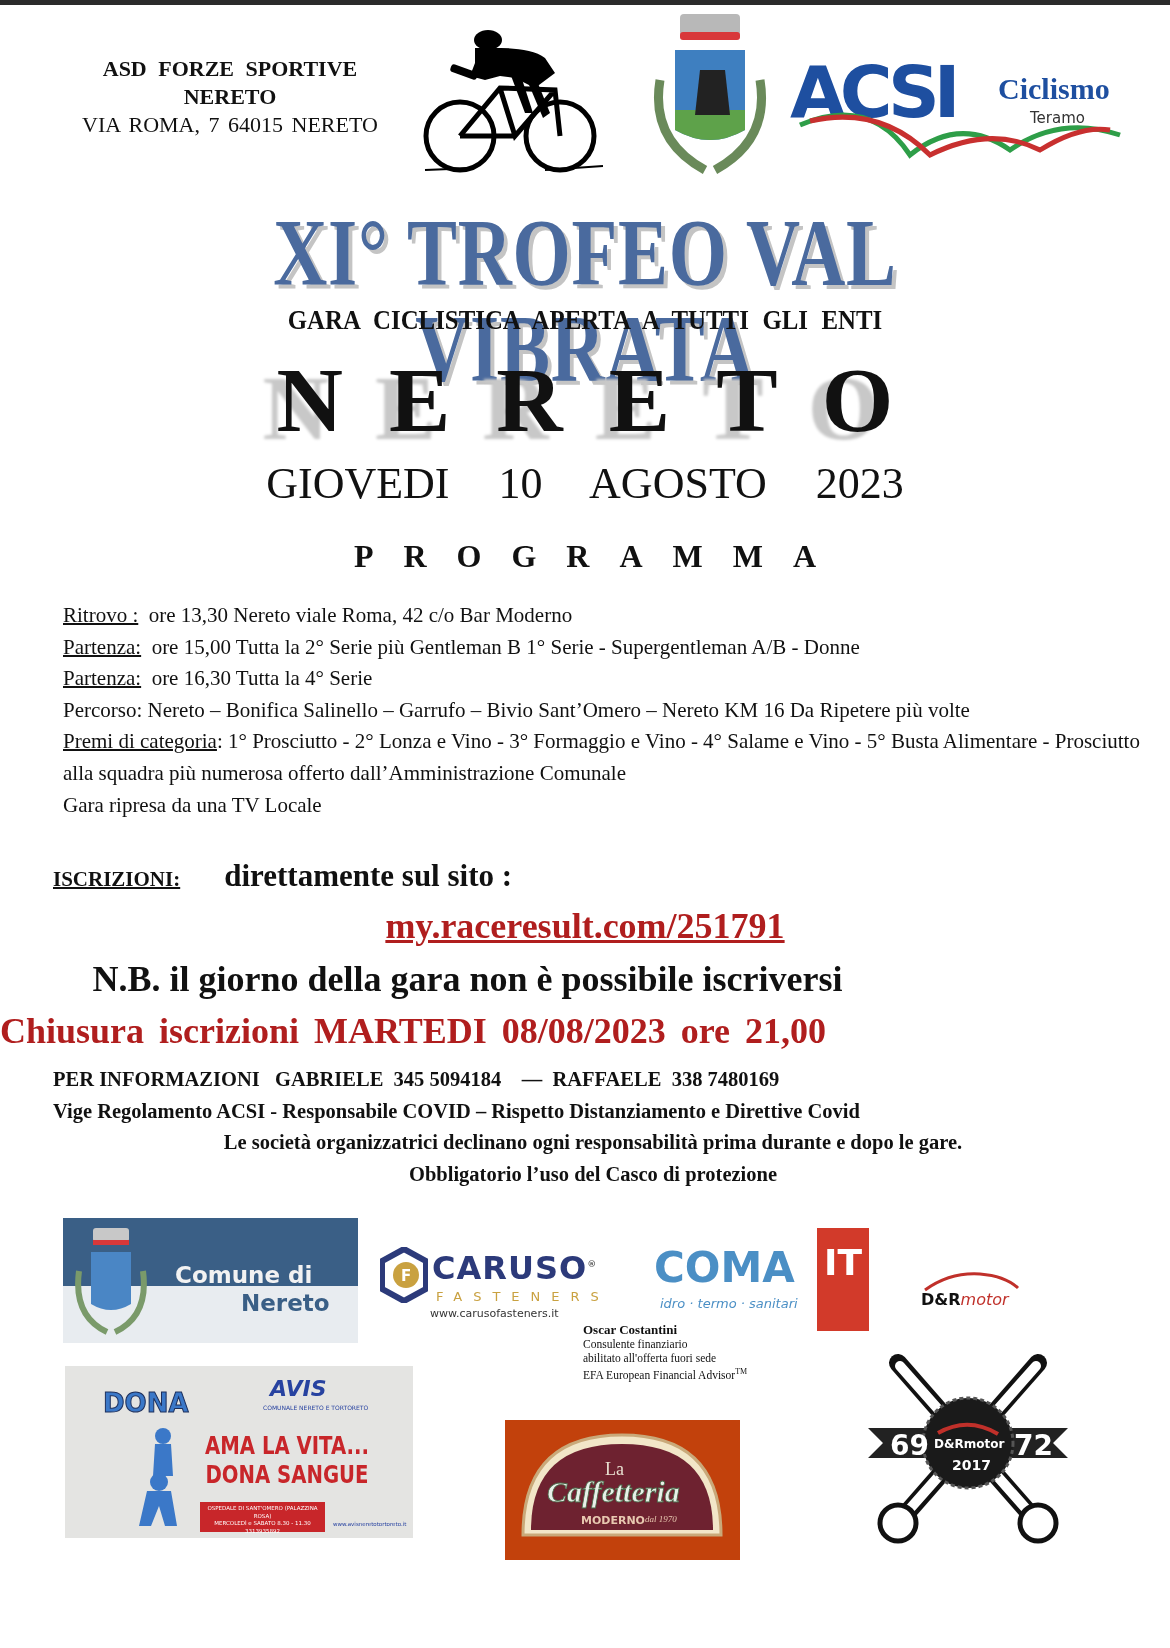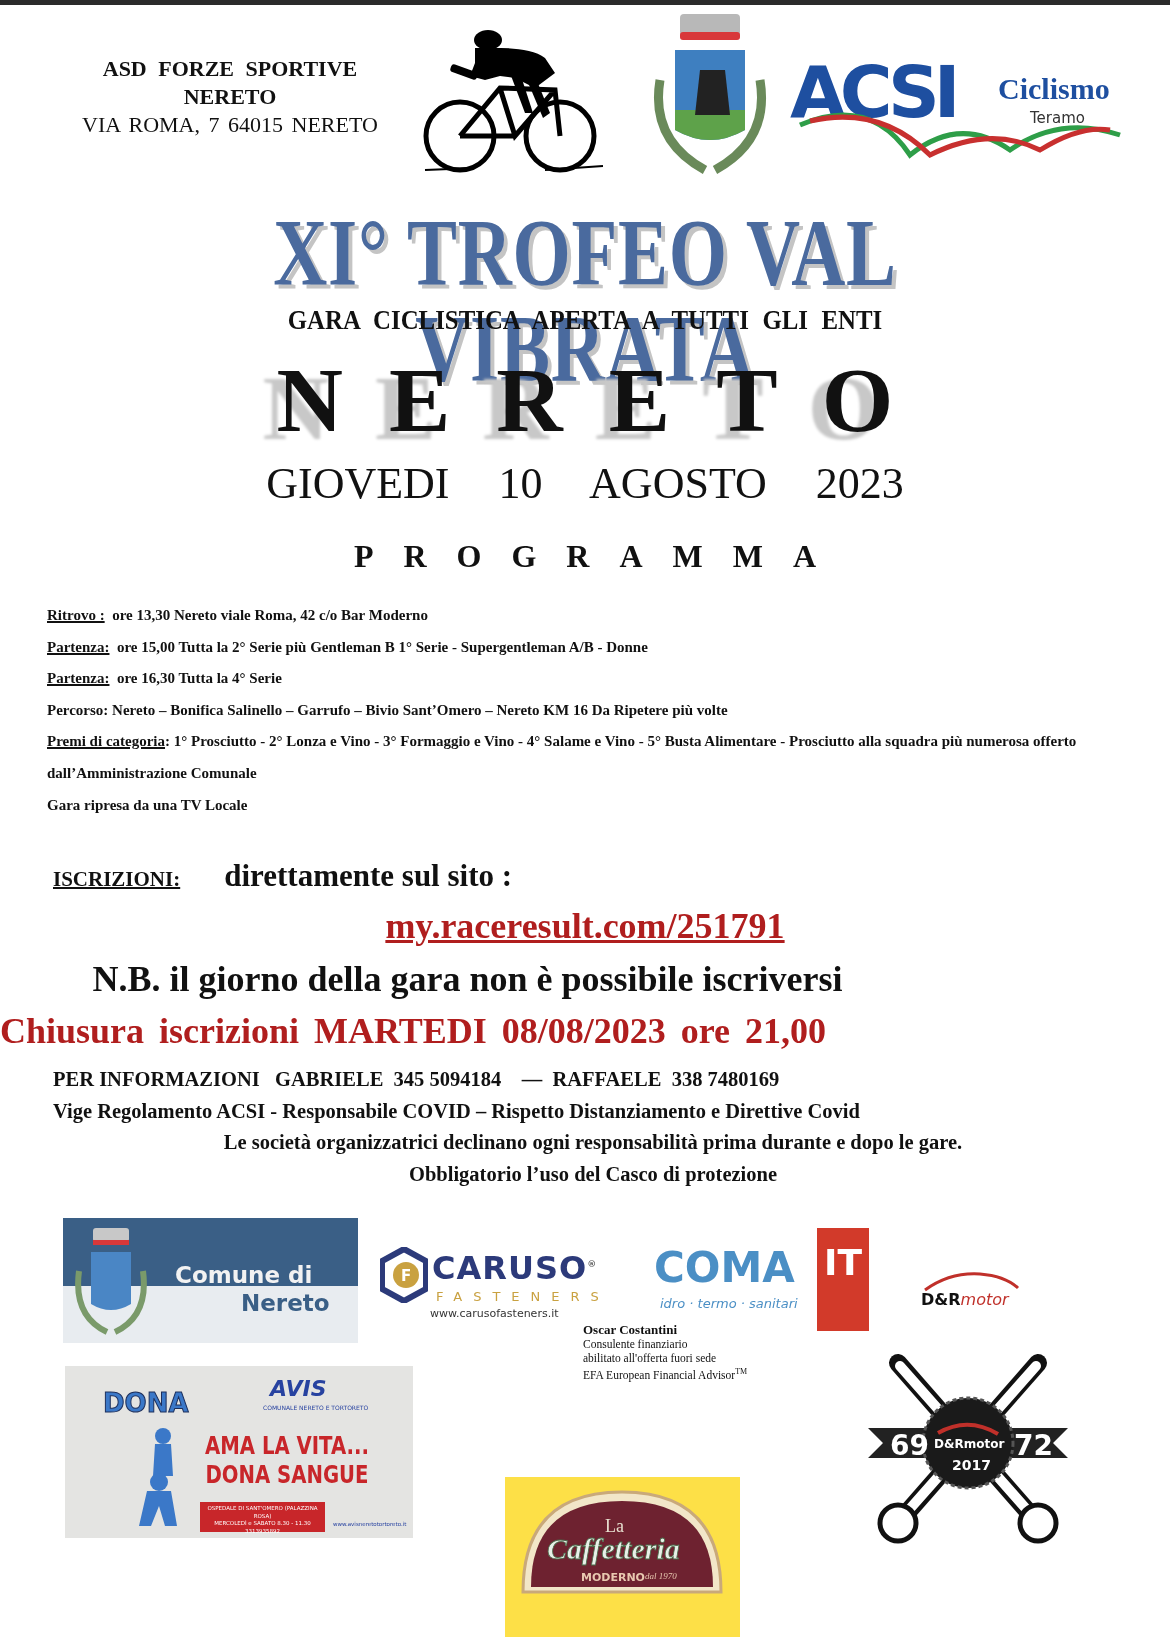--- a/index.html
+++ b/index.html
@@ -24,22 +24,22 @@
     font-weight: bold; font-size: 27px; word-spacing: 8px; transform: scaleX(0.92); }
   .city { position: absolute; left: 0; width: 1170px; top: 350px; text-align: center;
     font-weight: bold; font-size: 92px; line-height: 100px; letter-spacing: 46px; padding-left: 46px;
     text-shadow: -14px 8px 3px #c8c8c8; }
   .date { position: absolute; left: 0; width: 1170px; top: 458px; text-align: center;
     font-size: 44px; word-spacing: 38px; }
   .programma { position: absolute; left: 0; width: 1170px; top: 538px; text-align: center;
     font-weight: bold; font-size: 32px; letter-spacing: 30px; padding-left: 30px; }
 
   
-  .prog { position: absolute; left: 47px; top: 600px; width: 1080px; font-weight: bold;
-    font-size: 15px; line-height: 31.6px; }
+  .prog { position: absolute; left: 63px; top: 600px; width: 1080px; font-weight: normal;
+    font-size: 21px; line-height: 31.6px; }
   .prog .row { white-space: nowrap; }
   .prog .wrap { white-space: normal; }
   .lbl { text-decoration: underline; text-decoration-thickness: 2px; }
 
   .iscr { position: absolute; left: 53px; top: 858px; width: 1080px; font-weight: bold; }
   .iscr .lbl { font-size: 21px; text-align: center; }
   .iscr .dir { font-size: 31px; margin-left: 40px; }
   .link { position: absolute; left: 0; width: 1170px; top: 905px; text-align: center;
     font-weight: bold; font-size: 36px; color: #b01e1e; }
   .link span { text-decoration: underline; text-decoration-thickness: 3px; }
@@ -72,21 +72,21 @@
   .oscar { left: 583px; top: 1323px; width: 190px; font-family: "Liberation Serif", serif; font-size: 11.5px; line-height: 14px; color: #111; }
   .oscar .nm { font-weight: bold; font-size: 13px; }
   .avis { left: 65px; top: 1366px; width: 348px; height: 172px; background: #e4e4e2; overflow: hidden; }
   .avis .dona { position: absolute; left: 38px; top: 22px; font-family: "DejaVu Sans", sans-serif; font-weight: bold; font-size: 26px; color: #3b78c8; -webkit-text-stroke: 1px #1b2d5a; }
   .avis .avislogo { position: absolute; left: 205px; top: 10px; font-family: "DejaVu Sans", sans-serif; font-weight: bold; font-style: italic; font-size: 22px; color: #2742a0; }
   .avis .avissub { position: absolute; left: 198px; top: 38px; font-family: "DejaVu Sans", sans-serif; font-size: 6px; color: #2742a0; }
   .avis .slogan { position: absolute; left: 140px; top: 66px; font-family: "DejaVu Sans", sans-serif; font-weight: bold; font-size: 24px; line-height: 29px; color: #c8262a; text-align: center; transform: scaleX(0.82); transform-origin: left; }
   .avis .box { position: absolute; left: 135px; top: 136px; width: 125px; height: 30px; background: #c8262a; color: #fff; font-family: "DejaVu Sans", sans-serif; font-size: 5.5px; line-height: 7.5px; text-align: center; padding-top: 3px; }
   .avis .url { position: absolute; left: 268px; top: 155px; font-family: "DejaVu Sans", sans-serif; font-size: 5.5px; color: #2742a0; }
   .avis .kids { position: absolute; left: 60px; top: 50px; width: 70px; height: 115px; }
-  .caffe { left: 505px; top: 1477px; width: 235px; height: 160px; background: #fde047; }
+  .caffe { left: 505px; top: 1420px; width: 235px; height: 140px; background: #c2410c; }
   .drbadge { left: 868px; top: 1338px; width: 200px; height: 210px; }
 </style>
 </head>
 <body>
 
 <div class="topbar"></div>
 
 <div class="org">
   <div class="l1">ASD  FORZE  SPORTIVE</div>
   <div class="l2">NERETO</div>

